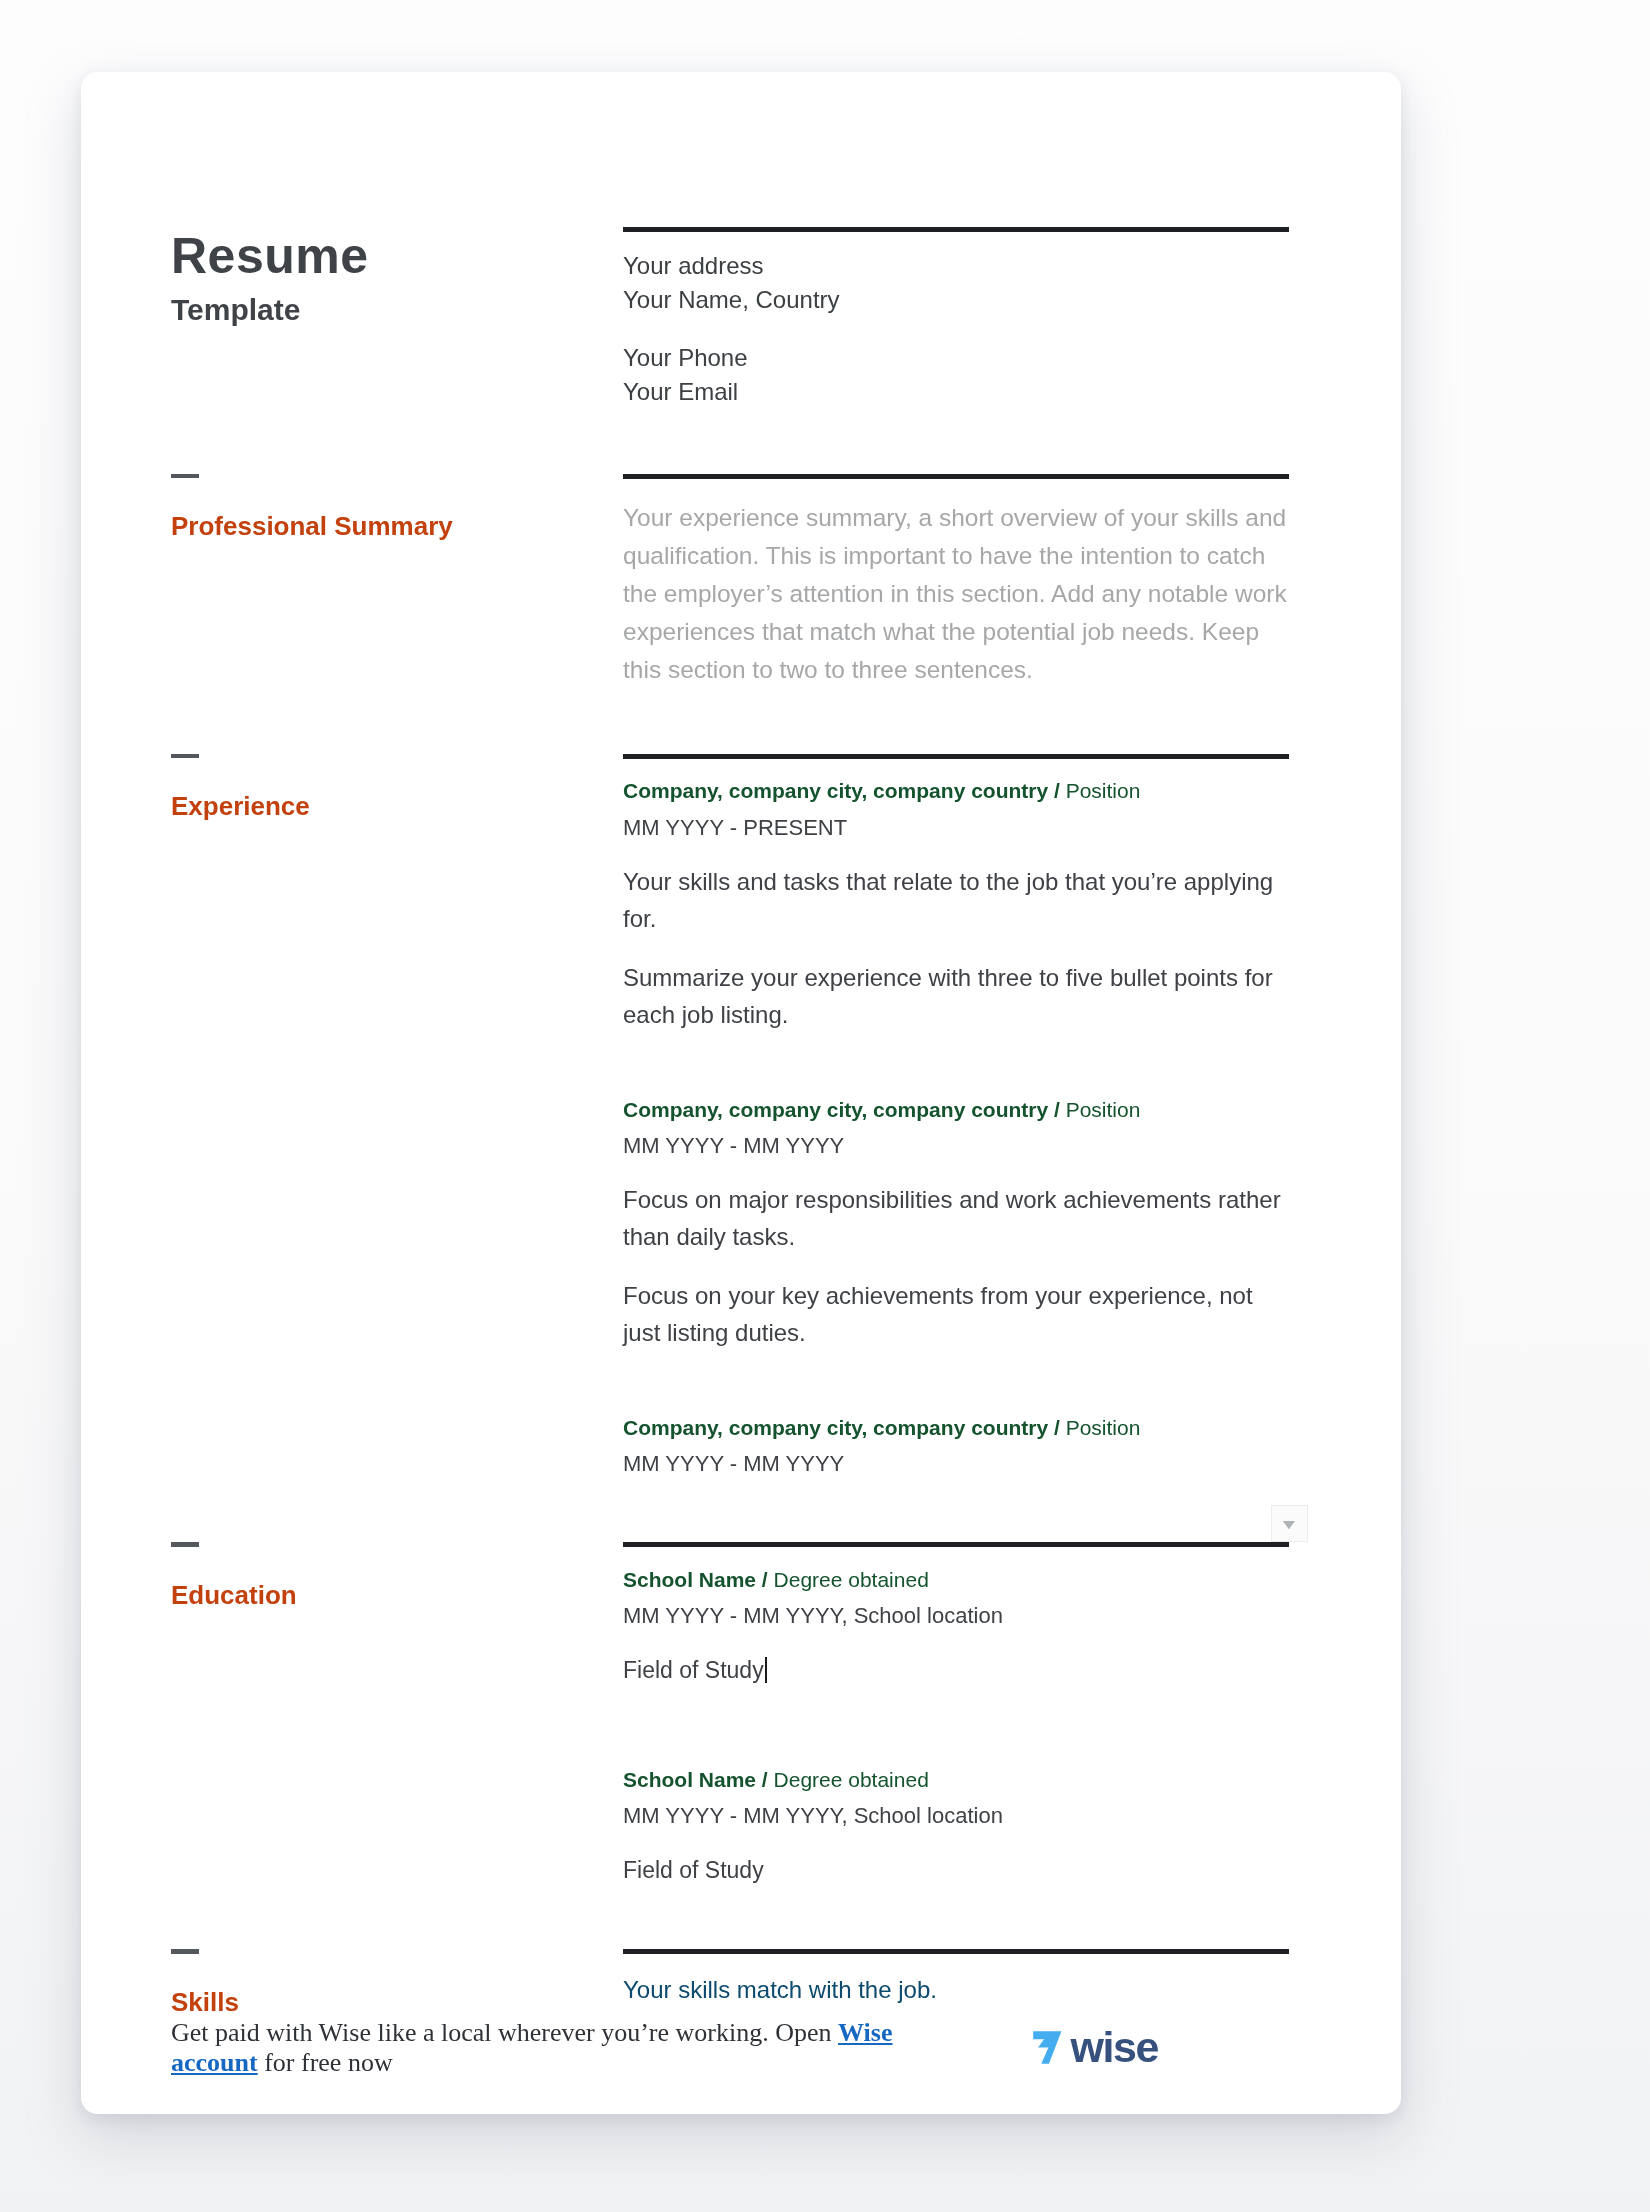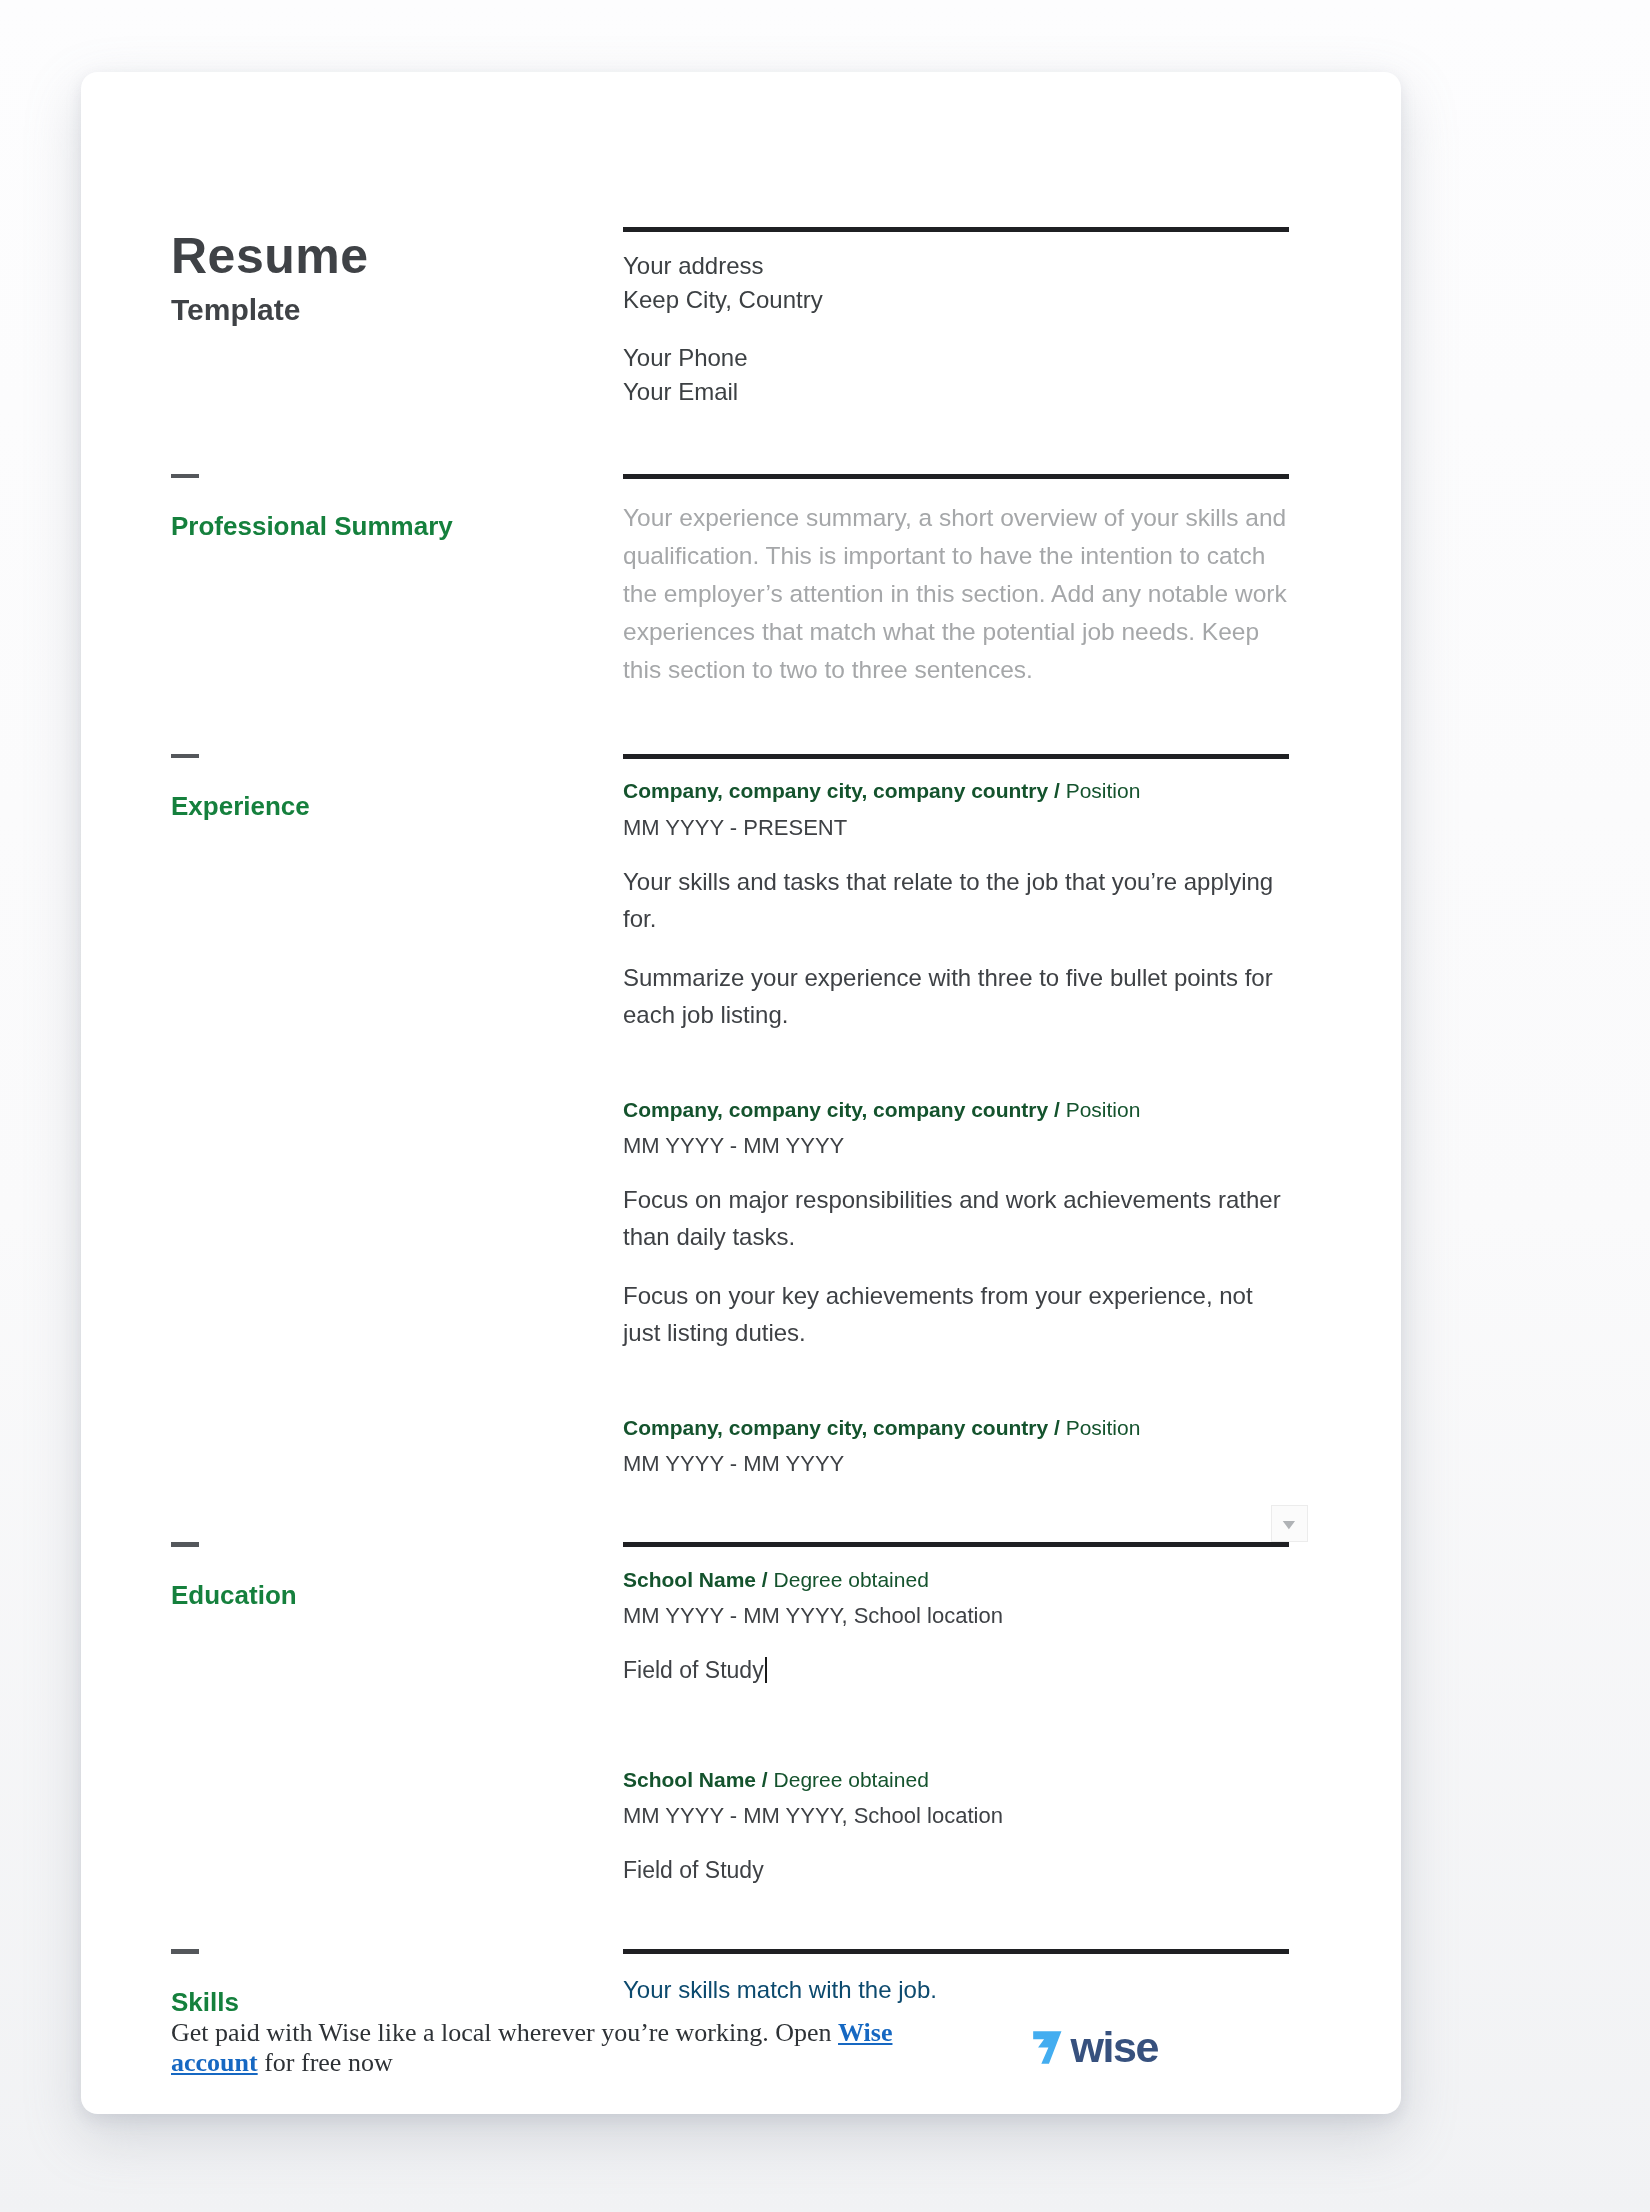--- a/index.html
+++ b/index.html
@@ -34,21 +34,21 @@
     position: relative;
   }
   
   .doc-title { font-size: 50px; font-weight: 700; color: #3f4246; letter-spacing: 0.5px; line-height: 1; margin-top: 3.7px; }
   .doc-subtitle { font-size: 30px; font-weight: 700; color: #3f4246; margin-top: 12px; }
   .contact-line { font-size: 24px; line-height: 34px; color: #3c4043; }
   .contact-gap { height: 24px; }
   
   .section { margin-top: 65px; }
   .dash { width: 28px; height: 4.6px; background: #54575b; margin-bottom: 33px; }
-  .section-heading { font-size: 26px; font-weight: 700; color: #15803d; }
+  .section-heading { font-size: 26px; font-weight: 700; color: #c2410c; }
   .summary-body { font-size: 24.5px; line-height: 38px; color: #a5a7a9; padding-top: 3.7px; }
   
   .entry { margin-bottom: 61px; }
   .entry:last-child { margin-bottom: 0; }
   .entry-title { font-size: 21px; color: #14532d; line-height: 31px; }
   .entry-title b { font-weight: 700; }
   .entry-dates { font-size: 22px; color: #3e4145; margin-top: 8.3px; }
   .entry-para { font-size: 24px; line-height: 37px; color: #3e4145; margin: 22px 0 0 0; }
   .edu-entry { margin-bottom: 79px; }
   .edu-entry:last-child { margin-bottom: 0; }
@@ -88,21 +88,21 @@
 
 <div class="card">
 
   <div class="row">
     <div class="label-col">
       <div class="doc-title">Resume</div>
       <div class="doc-subtitle">Template</div>
     </div>
     <div class="content-col">
       <div class="contact-line">Your address</div>
-      <div class="contact-line">Keep City, Country</div>
+      <div class="contact-line">Your Name, Country</div>
       <div class="contact-gap"></div>
       <div class="contact-line">Your Phone</div>
       <div class="contact-line">Your Email</div>
     </div>
   </div>
 
   <div class="row section">
     <div class="label-col">
       <div class="dash"></div>
       <div class="section-heading">Professional Summary</div>

